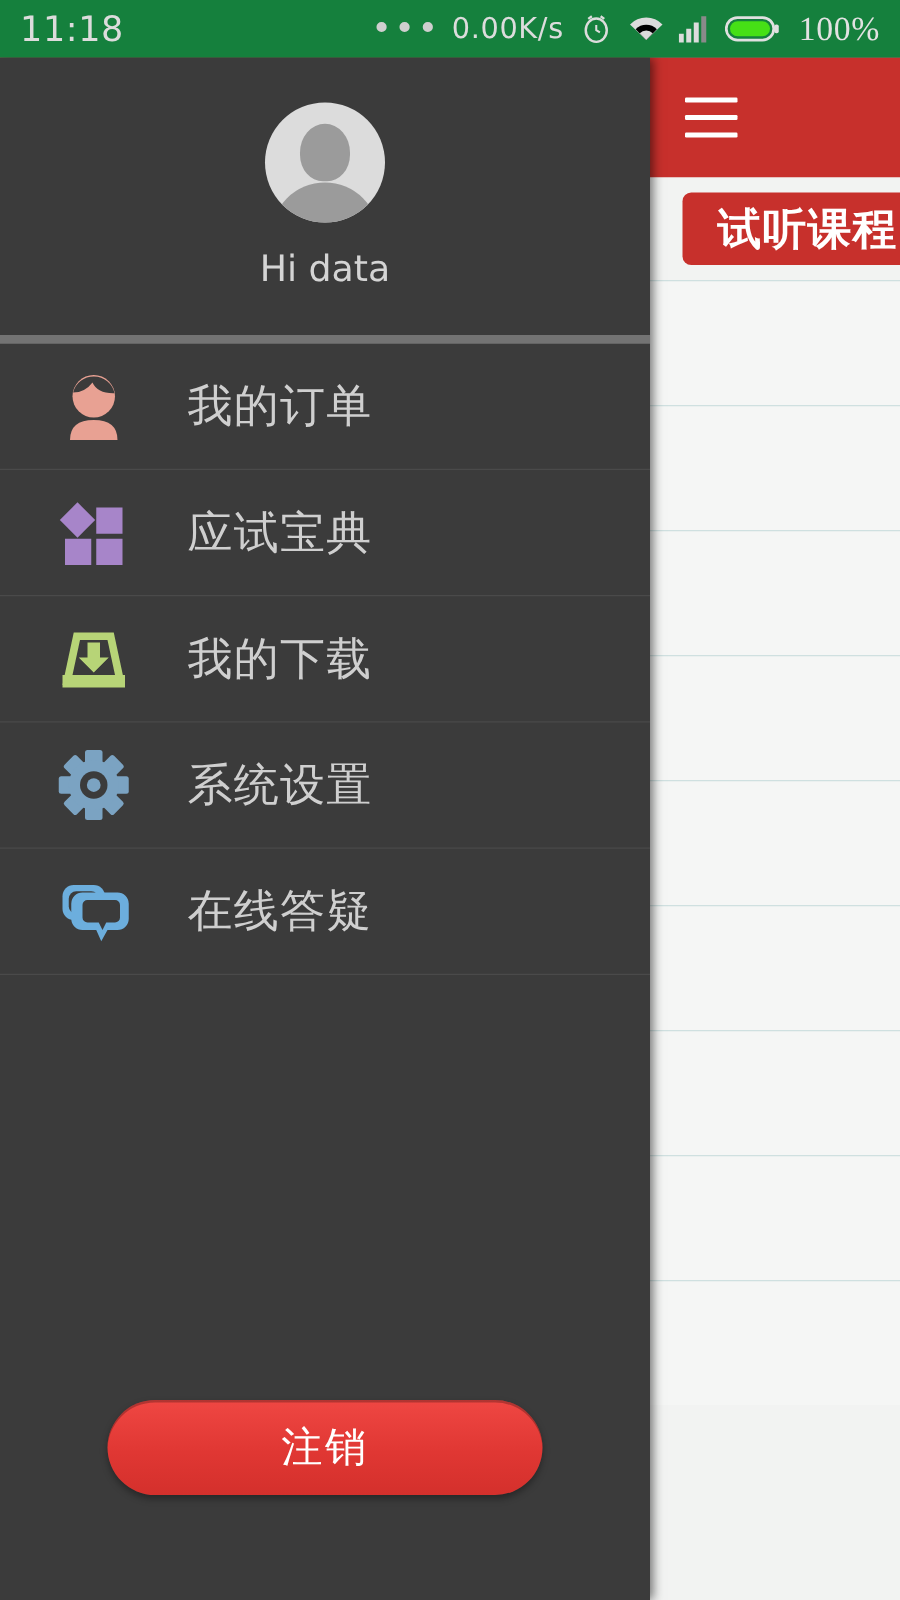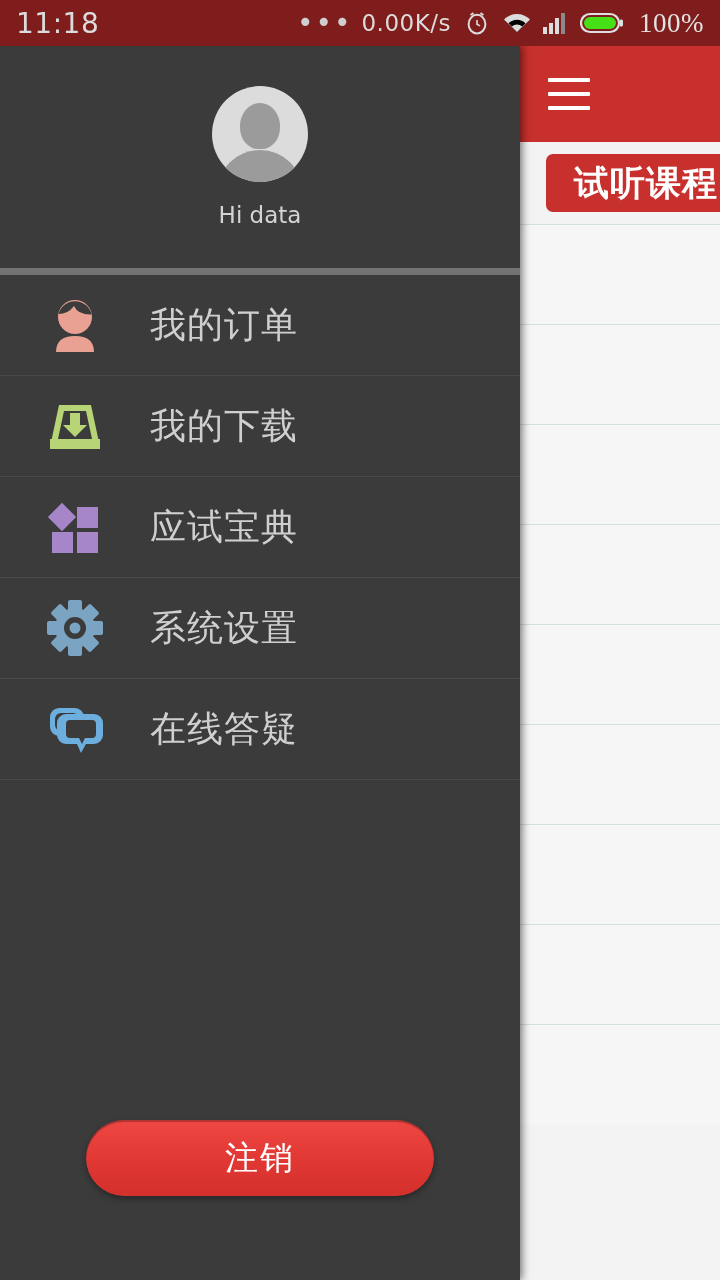--- a/index.html
+++ b/index.html
@@ -7,21 +7,21 @@
     width:720px; height:1280px;
     background:#000;
     font-family:"DejaVu Sans","Liberation Sans",sans-serif;
     overflow:hidden;
   }
   #screen { position:relative; width:720px; height:1280px; overflow:hidden; background:#000; }
 
   
   .statusbar {
     position:absolute; top:0; left:0; width:720px; height:46px;
-    background:#7f1d1d; color:#d6d6d6;
+    background:#15803d; color:#d6d6d6;
     display:flex; align-items:center; padding:0 16px;
     font-size:27px; letter-spacing:.5px;
   }
   .sb-time { font-size:28px; color:#dcdcdc; }
   .sb-spacer { flex:1; }
   .sb-dots { font-size:28px; letter-spacing:2px; color:#cfcfcf; margin-right:9px; line-height:14px; }
   .sb-net { font-size:23px; color:#dcdcdc; margin-right:12px; }
   .sb-icon { display:inline-flex; align-items:center; margin-right:11px; }
   .sb-pct { font-size:27px; color:#e2e2e2; margin-left:4px;font-family:Liberation Serif, serif; }
 
@@ -92,21 +92,21 @@
   .avatar .head {
     position:absolute; left:50%; top:17px; transform:translateX(-50%);
     width:40px; height:46px; border-radius:50% 50% 46% 46%;
     background:#9b9b9b;
   }
   .avatar .body {
     position:absolute; left:50%; bottom:-18px; transform:translateX(-50%);
     width:86px; height:50px; border-radius:46px 46px 0 0;
     background:#9b9b9b;
   }
-  .hi-name { margin-top:20px; font-size:23px; color:#d4d4d4; }
+  .hi-name { margin-top:20px; font-size:29px; color:#d4d4d4; }
 
   .menu { border-top:7px solid #737373; }
   .menu-item {
     height:101px; display:flex; align-items:center;
     border-bottom:1px solid #4a4a4a;
   }
   .menu-icon {
     width:150px; display:flex; align-items:center; justify-content:center;
     flex:0 0 150px;
   }
@@ -222,39 +222,39 @@
             <path d="M12 58 Q12 42 31 42 Q50 42 50 58 Z" fill="#e8a193"></path>
           </svg>
         </div>
         <div class="menu-label">我的订单</div>
       </div>
 
 
       <div class="menu-item">
         <div class="menu-icon">
           <svg width="62" height="62" viewBox="0 0 62 62">
+            <rect x="8" y="11" width="20" height="20" fill="#a785c9" transform="rotate(45 18 21)"></rect>
+            <rect x="33" y="11" width="21" height="21" fill="#a785c9"></rect>
+            <rect x="8" y="36" width="21" height="21" fill="#a785c9"></rect>
+            <rect x="33" y="36" width="21" height="21" fill="#a785c9"></rect>
+          </svg>
+        </div>
+        <div class="menu-label">应试宝典</div>
+      </div>
+
+      <div class="menu-item">
+        <div class="menu-icon">
+          <svg width="62" height="62" viewBox="0 0 62 62">
             <path d="M15 10 H47 L56 52 H6 Z" fill="#b7d477"></path>
             <path d="M20 16 H42 L48 44 H14 Z" fill="#3b3b3b"></path>
             <path d="M26 18 H36 V30 H43 L31 42 L19 30 H26 Z" fill="#b7d477"></path>
             <rect x="6" y="44" width="50" height="10" fill="#b7d477"></rect>
           </svg>
         </div>
         <div class="menu-label">我的下载</div>
-      </div>
-
-      <div class="menu-item">
-        <div class="menu-icon">
-          <svg width="62" height="62" viewBox="0 0 62 62">
-            <rect x="8" y="11" width="20" height="20" fill="#a785c9" transform="rotate(45 18 21)"></rect>
-            <rect x="33" y="11" width="21" height="21" fill="#a785c9"></rect>
-            <rect x="8" y="36" width="21" height="21" fill="#a785c9"></rect>
-            <rect x="33" y="36" width="21" height="21" fill="#a785c9"></rect>
-          </svg>
-        </div>
-        <div class="menu-label">应试宝典</div>
       </div>
 
       <div class="menu-item">
         <div class="menu-icon">
           <svg width="62" height="62" viewBox="0 0 62 62">
             <g fill="#7ba3c2">
               <rect x="24" y="3" width="14" height="16" rx="2"></rect>
               <rect x="24" y="43" width="14" height="16" rx="2"></rect>
               <rect x="3" y="24" width="16" height="14" rx="2"></rect>
               <rect x="43" y="24" width="16" height="14" rx="2"></rect>

